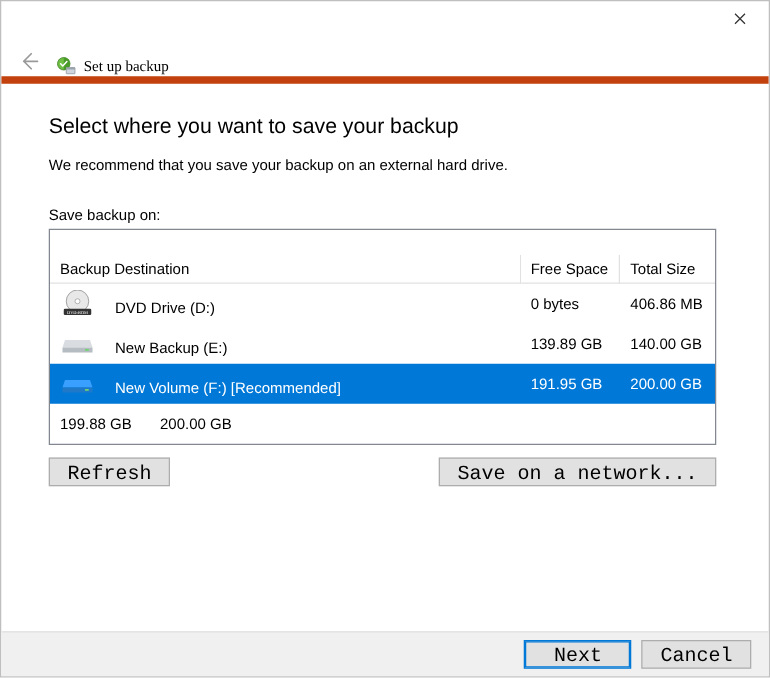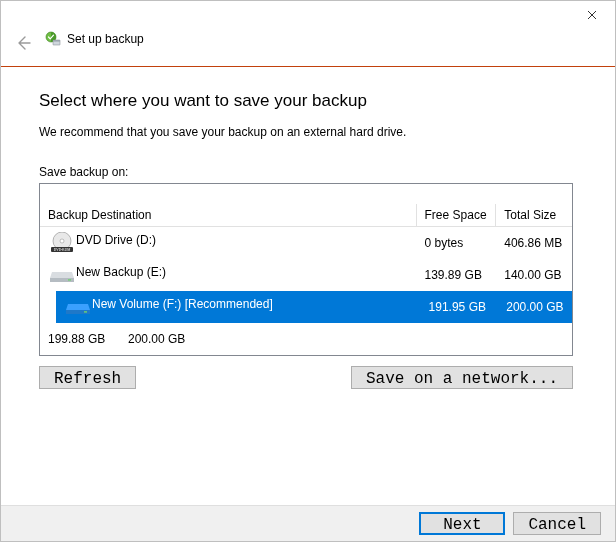--- a/index.html
+++ b/index.html
@@ -20,24 +20,25 @@
     align-items: flex-start;
   }
   .close-btn {
     width: 46px; height: 28px;
     display:flex; align-items:center; justify-content:center;
     color:#333;
   }
   .header {
     height: 36px;
     display:flex;
-    align-items:flex-start;
+    align-items:flex-end;
     padding: 0 10px;
     gap: 10px;
-    border-bottom: 1px solid #c2410c;
+    border-bottom: 6px solid #c2410c;
+    font-family: Liberation Serif, serif;
   }
   .back-arrow {
     width:24px; height:24px;
     display:flex; align-items:center; justify-content:center;
     color:#777;
   }
   .header-title {
     display:flex; align-items:center; gap:6px;
     font-size: 12px;
   }
@@ -78,24 +79,24 @@
   .col-dest { width: 378px; }
   .col-free { width: 80px; }
   .col-total { width: 76px; }
   .row {
     display:flex;
     align-items:center;
     height: 32px;
     font-size:12px;
   }
   .row .cell { padding: 0 8px; }
-  .row .cell.dest { width:378px; display:flex; align-items:flex-start; gap:0; }
+  .row .cell.dest { width:378px; display:flex; align-items:flex-end; gap:16px; }
   .row .cell.free { width:80px; }
   .row .cell.total { width:76px; }
-  .row.selected { background:#0078d7; color:#fff;margin-left:16px; }
+  .row.selected { background:#0078d7; color:#fff; }
   .drive-icon {
     width: 28px; height: 20px; flex-shrink:0;
     display:flex; align-items:center; justify-content:center;
   }
   .btn-row {
     display:flex;
     justify-content:space-between;
     margin-top: 10px;
     width:534px;
   }

